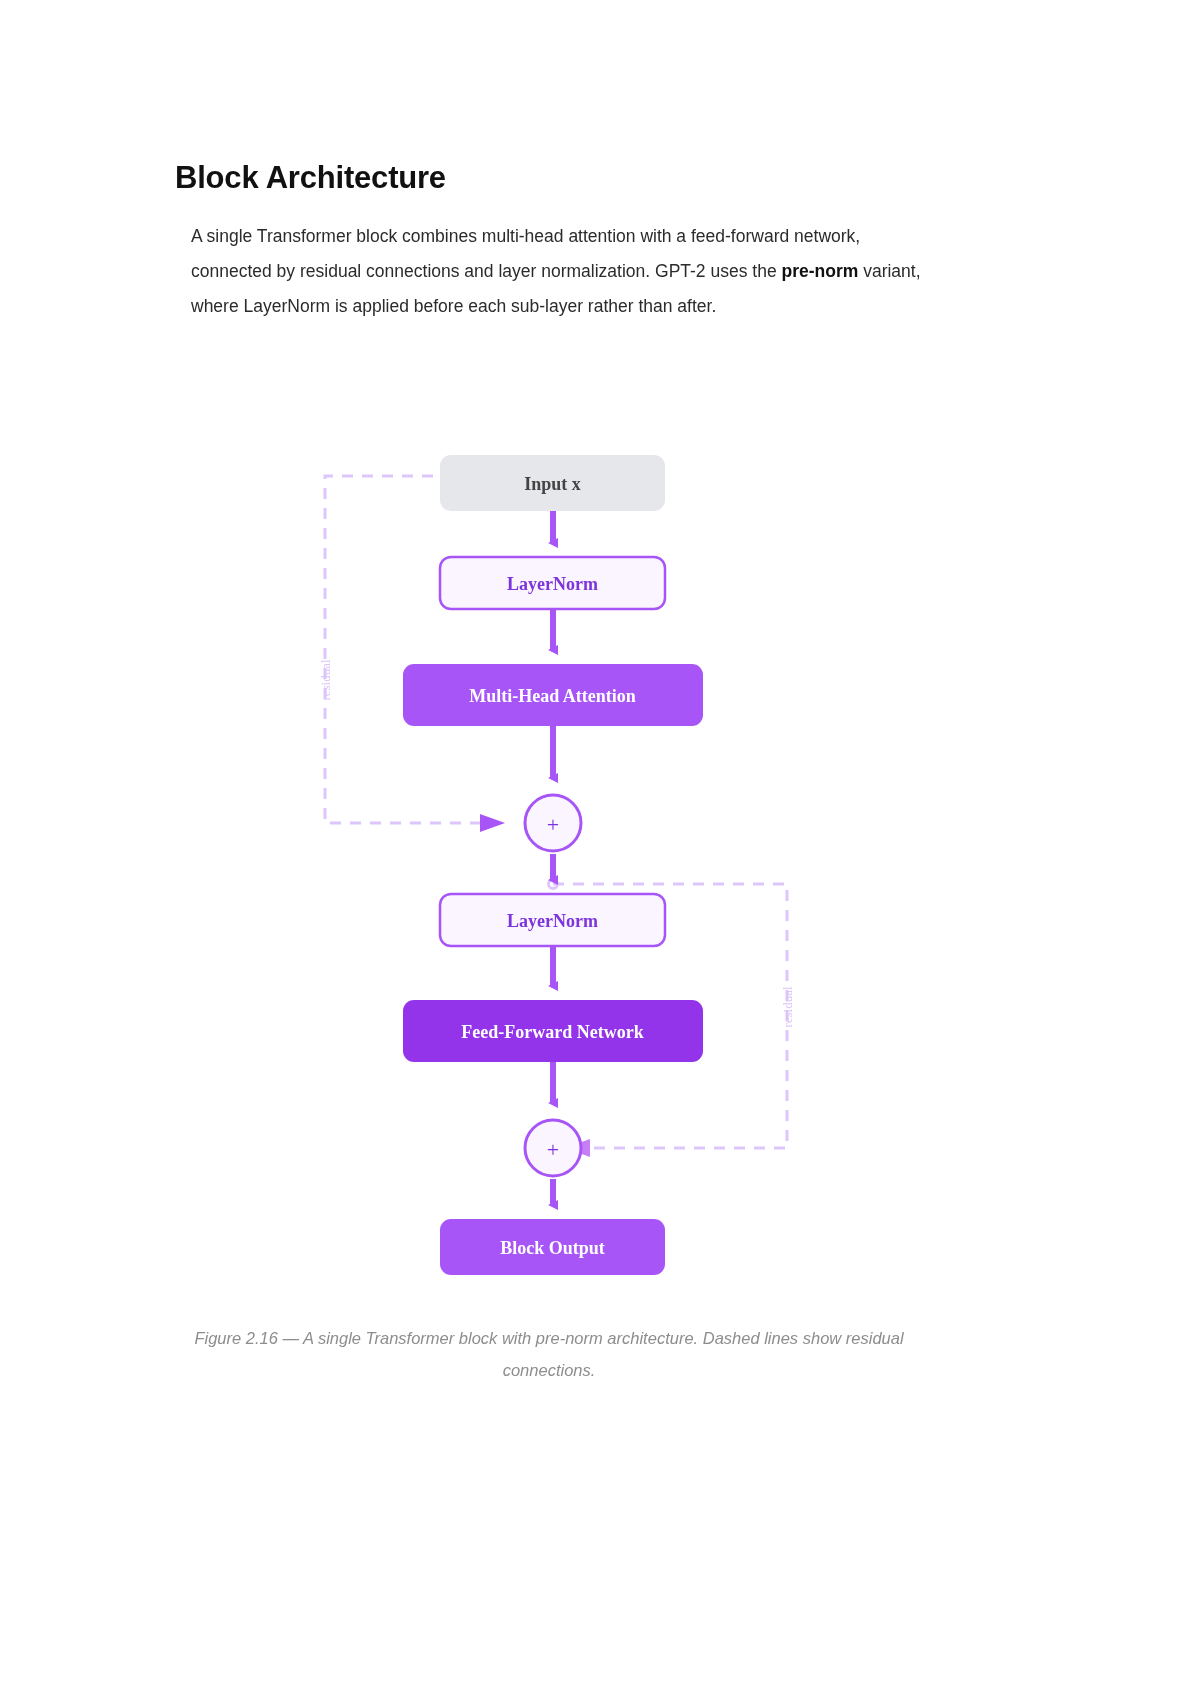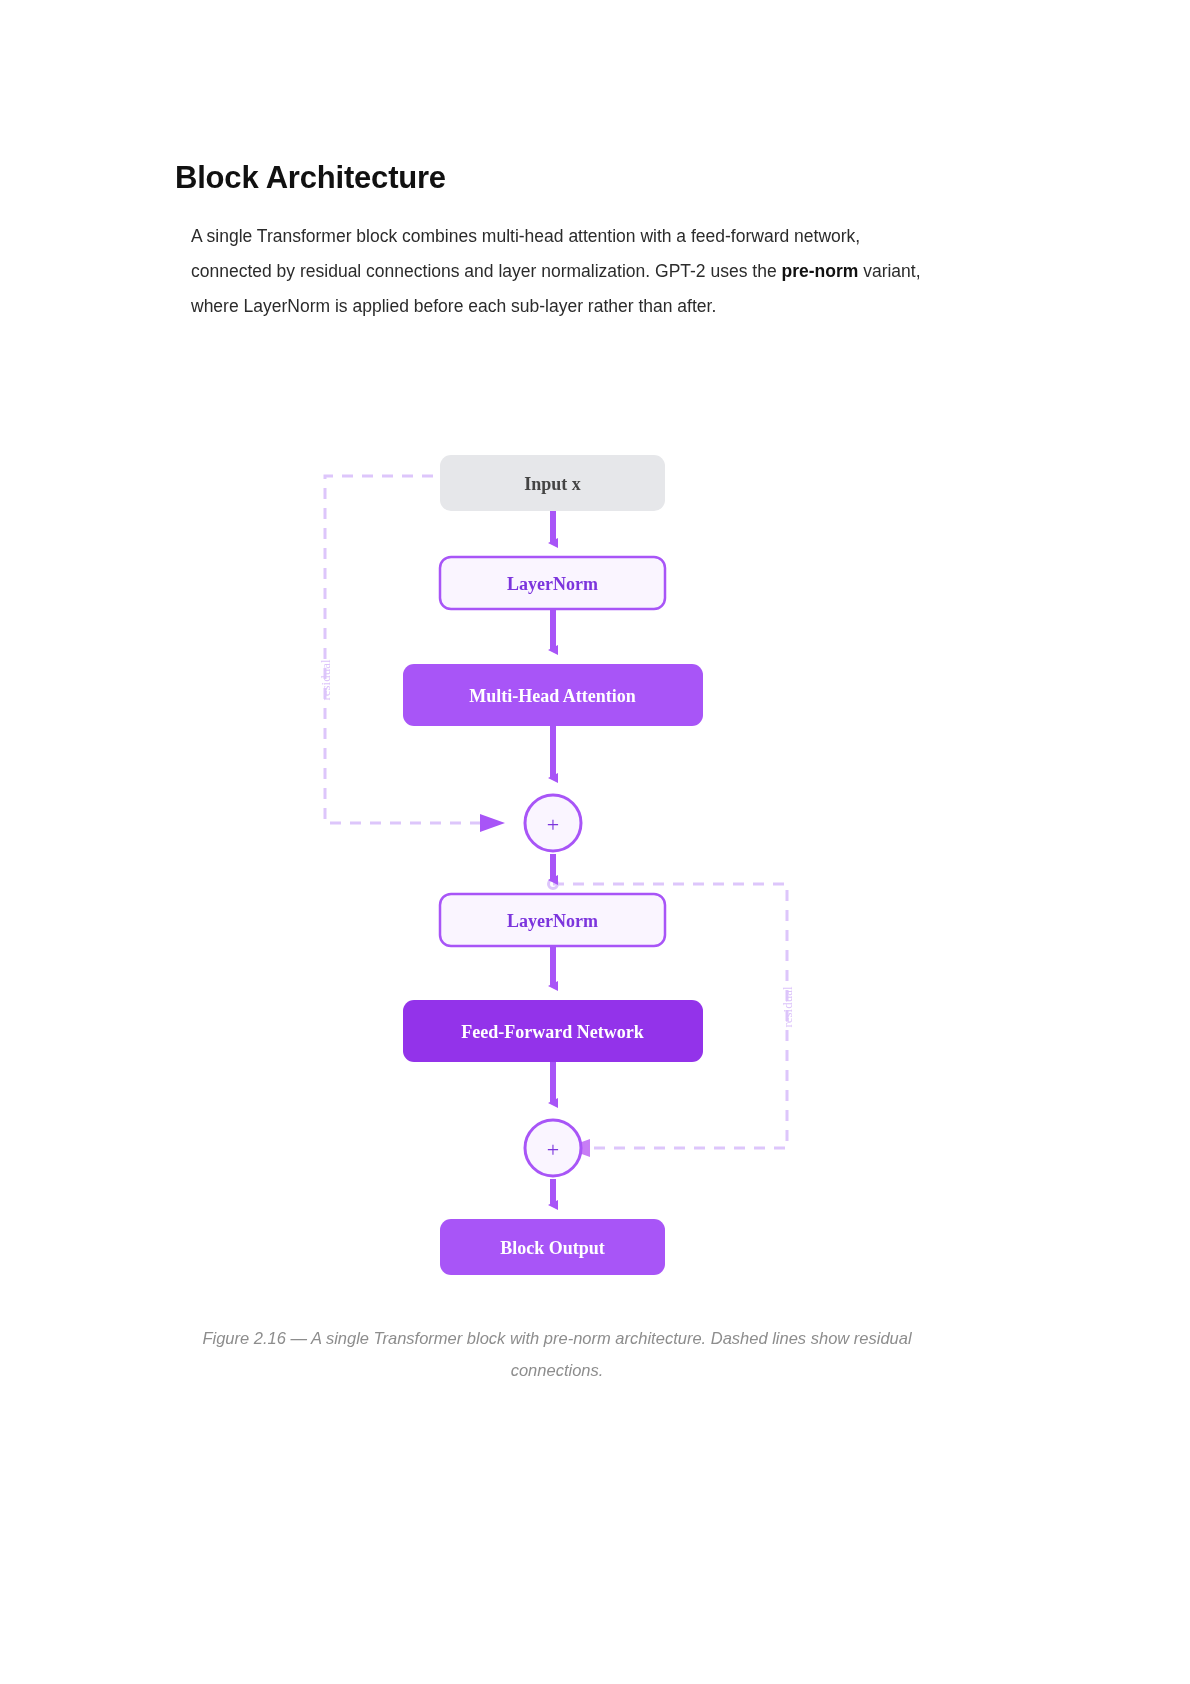--- a/index.html
+++ b/index.html
@@ -61,21 +61,21 @@
     margin: 0 0 0 0;
     padding: 22px 0 0 0;
   }
   .diagram {
     display: block;
     margin: 0 auto;
   }
   .caption {
     position: absolute;
     top: 1322px;
-    left: 12px;
+    left: 4px;
     width: 740px;
     text-align: center;
     font-style: italic;
     font-size: 16.5px;
     line-height: 32px;
     color: #8d8d8d;
     font-family: "Liberation Sans", sans-serif;
   }
   
   .node-label {

